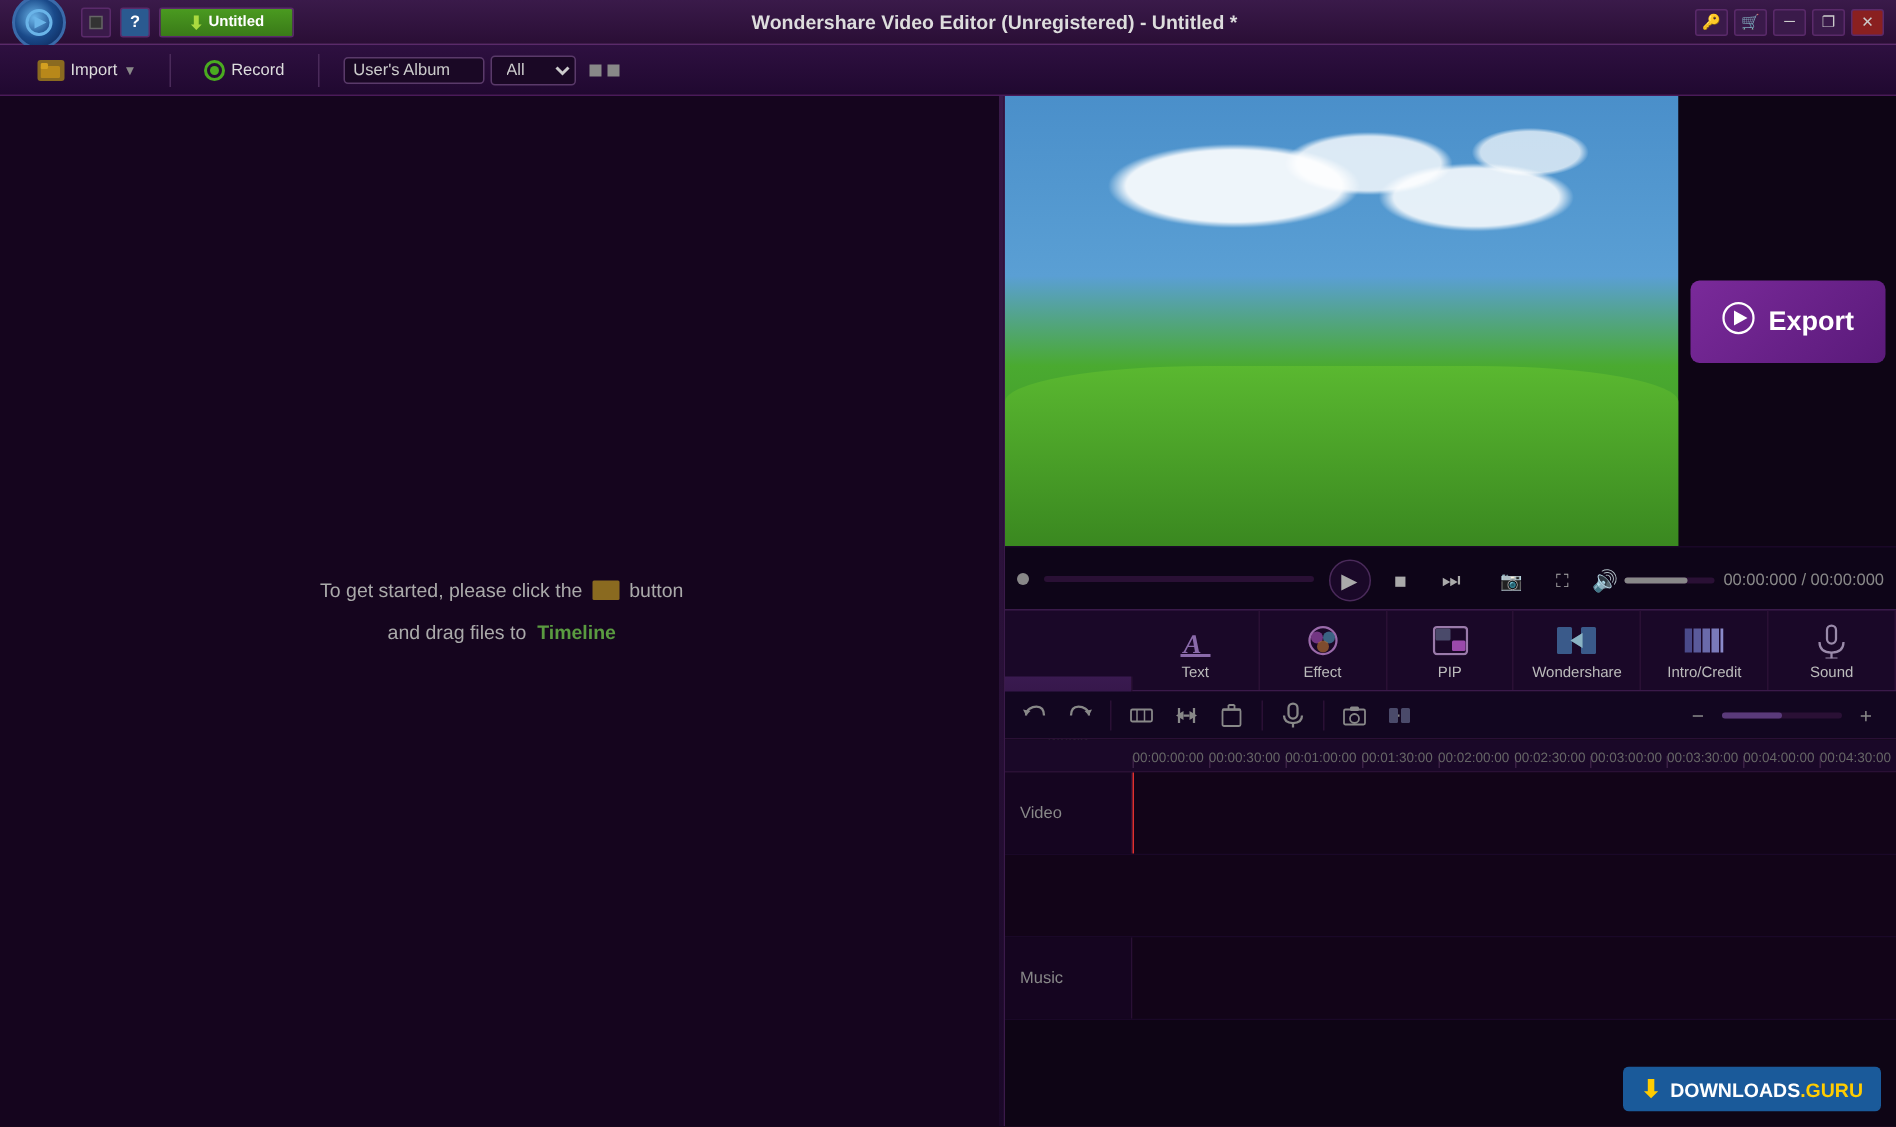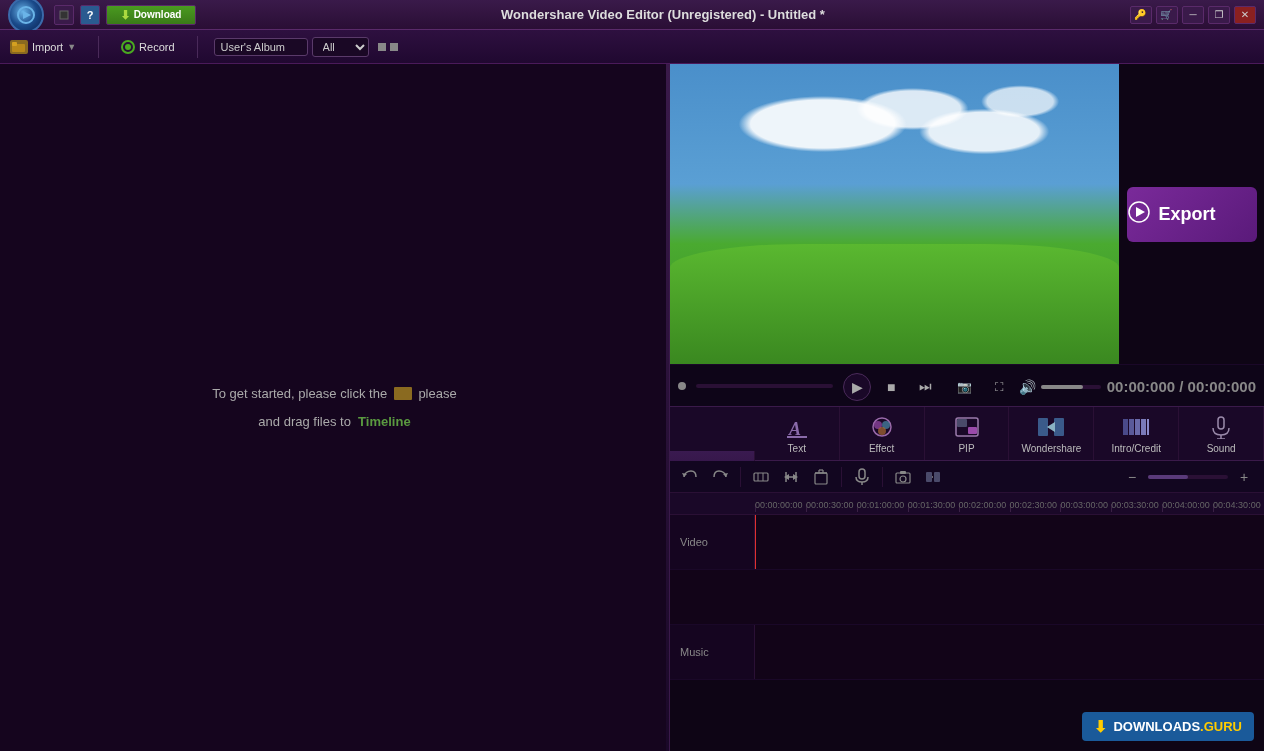--- a/index.html
+++ b/index.html
@@ -54,21 +54,21 @@
       font-size: 10px; color: #ccc; cursor: pointer;
     }
 
     
     #toolbar {
       width: 100%;
       height: 34px;
       background: linear-gradient(to bottom, #2e1040, #200830);
       display: flex;
       align-items: center;
-      padding: 0 4px;
+      padding: 0 19px;
       gap: 12px;
       border-bottom: 1px solid #4a1a5a;
     }
     .toolbar-btn {
       display: flex; align-items: center; gap: 4px;
       cursor: pointer; color: #ddd; font-size: 11px;
       padding: 3px 6px;
       border-radius: 3px;
     }
     .toolbar-icon {
@@ -177,24 +177,23 @@
       cursor: pointer;
       color: #aaa;
       font-size: 14px;
     }
     .ctrl-btn.play-btn {
       background: #1a0828;
       border: 1px solid #4a2a5a;
     }
     #time-display {
       margin-left: auto;
-      font-size: 15px;
+      font-size: 11px;
       color: #888;
       white-space: nowrap;
-      font-weight: bold;
     }
     #volume-container {
       display: flex; align-items: center; gap: 4px;
     }
     #volume-bar {
       width: 60px; height: 4px;
       background: #2a1035;
       border-radius: 2px;
       position: relative;
     }
@@ -209,21 +208,21 @@
       width: 130px; height: 55px;
       background: linear-gradient(135deg, #7a2a9a, #5a1a7a);
       border: none;
       border-radius: 6px;
       color: white;
       font-size: 18px;
       font-weight: bold;
       cursor: pointer;
       display: flex;
       align-items: center;
-      justify-content: flex-start;
+      justify-content: center;
       gap: 8px;
       margin: 0 10px;
       flex-shrink: 0;
     }
 
     
     #tabs-row {
       width: 100%;
       height: 55px;
       background: #1a0828;
@@ -487,21 +486,21 @@
         </svg>
       </div>
       <div class="titlebar-btn">
         <svg width="12" height="12" viewBox="0 0 12 12">
           <rect x="2" y="2" width="8" height="8" fill="#333" stroke="#666" stroke-width="1"></rect>
         </svg>
       </div>
       <div class="titlebar-btn" style="background:#2a5a90; color:white; font-weight:bold; font-size:11px;">?</div>
       <div class="titlebar-btn" style="background: linear-gradient(to bottom, #4a9a20, #3a7a18); color:white; width:90px; font-size:10px; font-weight:bold; gap:3px; display:flex; align-items:center; justify-content:center;">
         <span style="font-size:12px; color:#aada40;">⬇</span>
-        <span>Download</span>
+        <span>Untitled</span>
       </div>
     </div>
     <div id="titlebar-center">Wondershare Video Editor (Unregistered) - Untitled *</div>
     <div id="titlebar-right">
       <div class="win-btn">🔑</div>
       <div class="win-btn">🛒</div>
       <div class="win-btn">─</div>
       <div class="win-btn">❐</div>
       <div class="win-btn" style="background:#8a2020;">✕</div>
     </div>
@@ -540,21 +539,21 @@
     </div>
   </div>
 
   <div id="content-area">
 
     <div id="left-panel">
       <div id="get-started-text">
         <div>
           <span>To get started, please click the </span>
           <span class="folder-inline"></span>
-          <span> please</span>
+          <span> button</span>
         </div>
         <div>
           <span>and drag files to</span>
           &nbsp;<span class="timeline-word">Timeline</span>
         </div>
       </div>
       <div id="panel-border-right"></div>
     </div>
 
     <div id="right-column">

